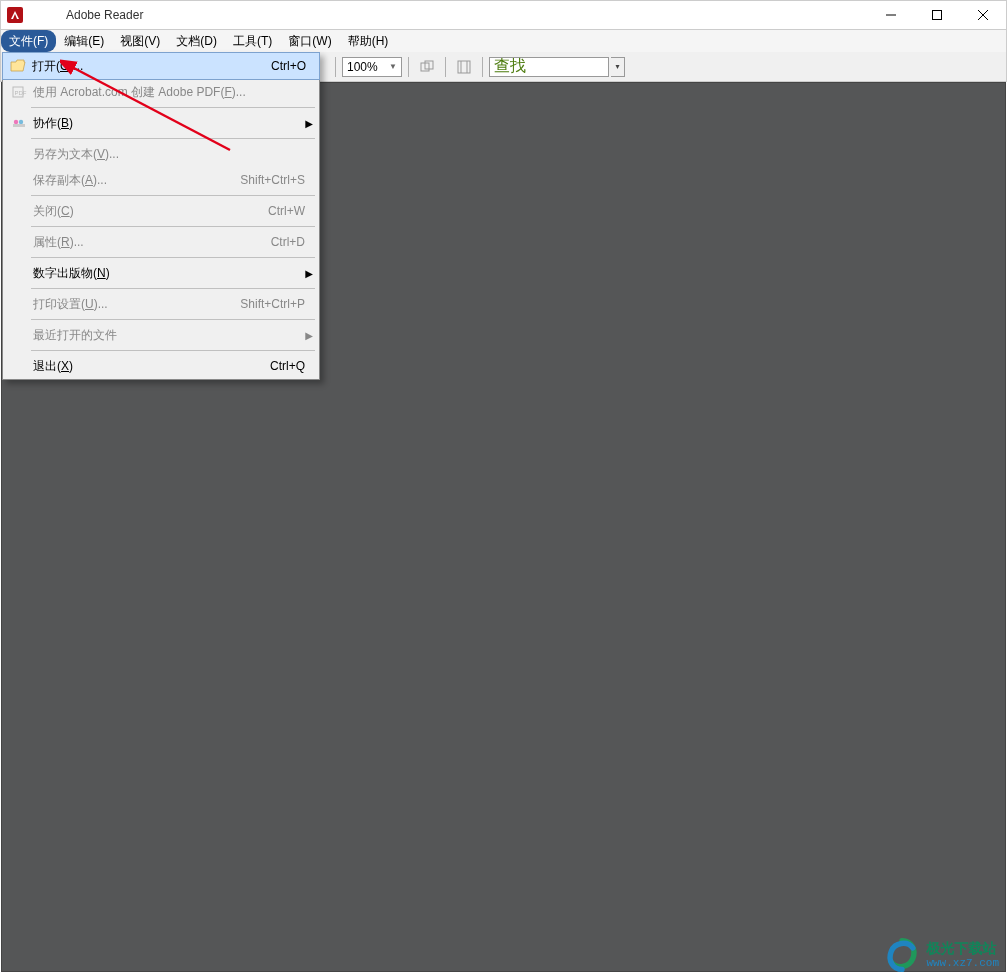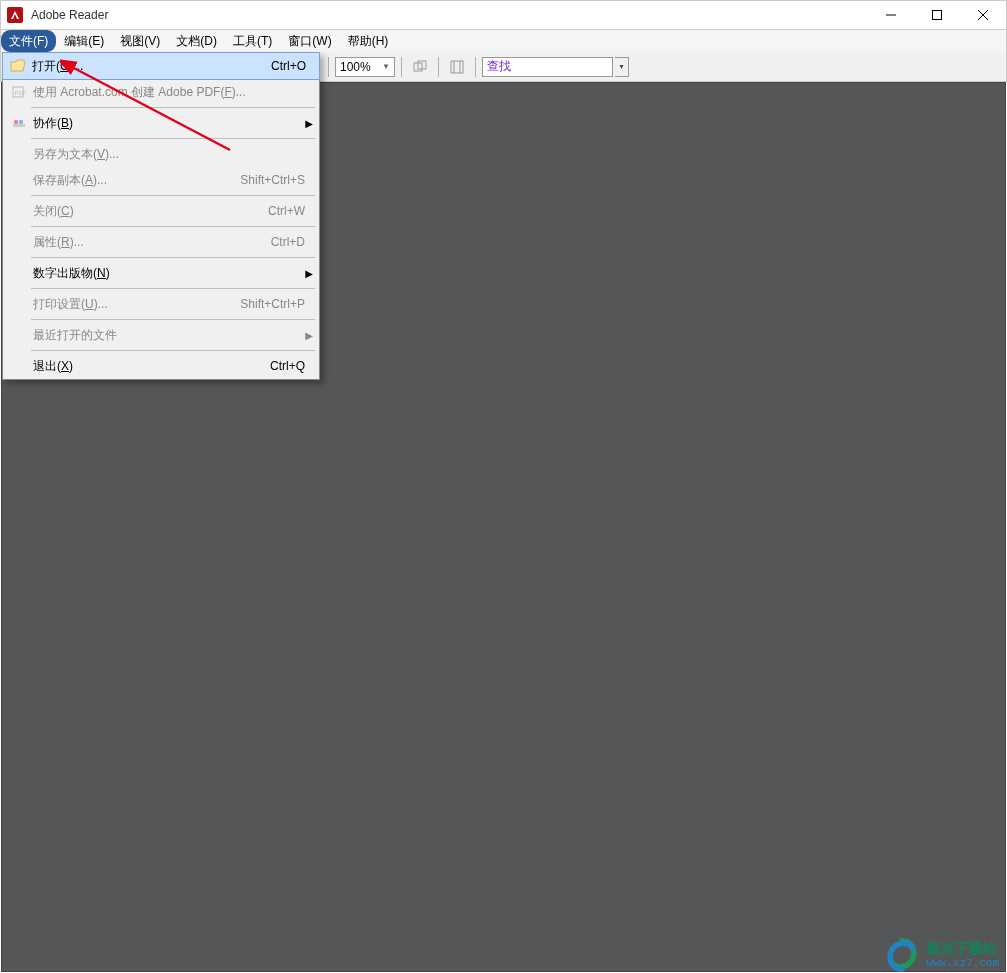--- a/index.html
+++ b/index.html
@@ -2,36 +2,36 @@
 <html><head>
 <meta charset="utf-8">
 <style>
   * { box-sizing: border-box; margin: 0; padding: 0; font-family: "Microsoft YaHei", "Segoe UI", sans-serif; }
   body { width: 1007px; height: 973px; background: #fff; position: relative; overflow: hidden; }
 
   
   .title-bar { height: 30px; background: #fff; border: 1px solid #ccc; display: flex; align-items: center; padding-left: 6px; }
   .title-bar .app-icon { width: 16px; height: 16px; background: #b11016; border-radius: 2px; display: flex; align-items: center; justify-content: center; margin-right: 8px; }
   .title-bar .app-icon svg { width: 12px; height: 12px; }
-  .title-bar .title { font-size: 12px; color: #333; }
+  .title-bar .title { font-size: 12px; color: #333; margin-left: 35px; }
   .title-bar .win-controls { margin-left: auto; display: flex; }
   .title-bar .win-controls .ctrl { width: 46px; height: 28px; display: flex; align-items: center; justify-content: center; font-size: 14px; color: #222; }
 
   
   .menu-bar { height: 22px; background: #f5f5f5; border-left: 1px solid #ccc; border-right: 1px solid #ccc; display: flex; font-size: 12px; }
   .menu-bar .menu-item { padding: 2px 8px; display: flex; align-items: center; color: #000; border-radius: 9px; }
   .menu-bar .menu-item.active { background: #2a5a99; color: #fff; }
 
   
-  .toolbar { height: 30px; background: #f0f0f0; border: 1px solid #ccc; border-top: none; display: flex; align-items: center; padding: 0 1px; gap: 2px; }
+  .toolbar { height: 30px; background: #f0f0f0; border: 1px solid #ccc; border-top: none; display: flex; align-items: center; padding: 0 8px; gap: 2px; }
   .toolbar .tbtn { width: 24px; height: 24px; display: flex; align-items: center; justify-content: center; }
   .toolbar .sep { width: 1px; height: 20px; background: #b0b0b0; margin: 0 4px; }
   .toolbar .zoom-box { width: 60px; height: 20px; background: #fff; border: 1px solid #999; font-size: 12px; padding: 0 4px; display: flex; align-items: center; justify-content: space-between; }
   .toolbar .zoom-box .drop { font-size: 8px; color: #666; }
-  .toolbar .find-box { width: 131px; height: 20px; background: #fff; border: 1px solid #999; font-size: 12px; padding: 0 4px; display: flex; align-items: center; color: #6d28d9; }
+  .toolbar .find-box { width: 120px; height: 20px; background: #fff; border: 1px solid #999; font-size: 16px; padding: 0 4px; display: flex; align-items: center; color: #4d7c0f; }
   .toolbar .find-drop { width: 14px; height: 20px; border: 1px solid #999; border-left: none; background: #f0f0f0; display: flex; align-items: center; justify-content: center; font-size: 8px; color: #444; }
 
   
   .content { position: absolute; top: 82px; left: 1px; right: 1px; bottom: 1px; background: #555657; border: 1px solid #444; z-index: 0; }
 
   
   .dropdown { position: absolute; top: 52px; left: 2px; width: 318px; background: #f0f0f0; border: 1px solid #888; box-shadow: 4px 4px 6px rgba(0,0,0,0.3); z-index: 2; font-size: 12px; }
   .dropdown .row { height: 26px; display: flex; align-items: center; padding-left: 6px; padding-right: 14px; position: relative; }
   .dropdown .row.highlight { background: #cbe3ff; border: 1px solid #7da2ce; margin: -1px; padding-left: 5px; padding-right: 13px; height: 28px; }
   .dropdown .row .icon-slot { width: 20px; display: flex; align-items: center; justify-content: center; }

